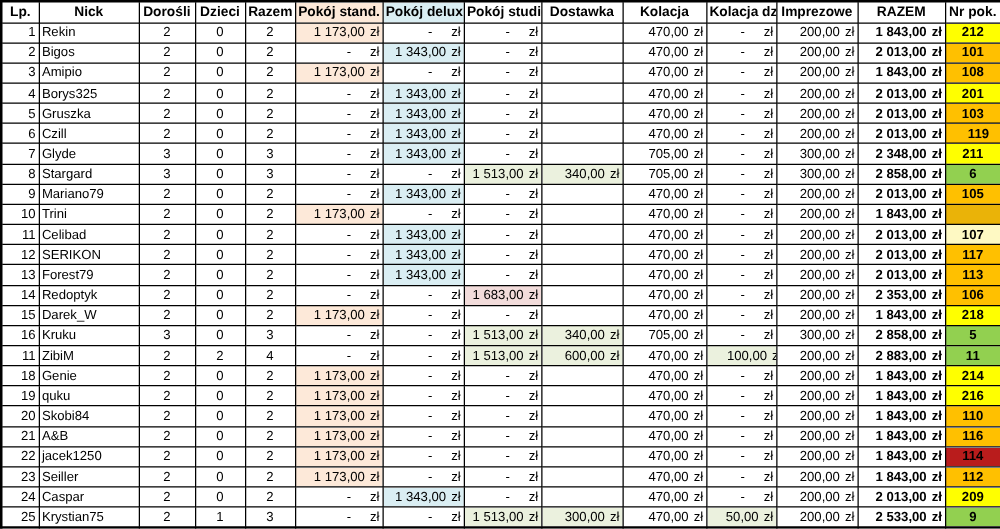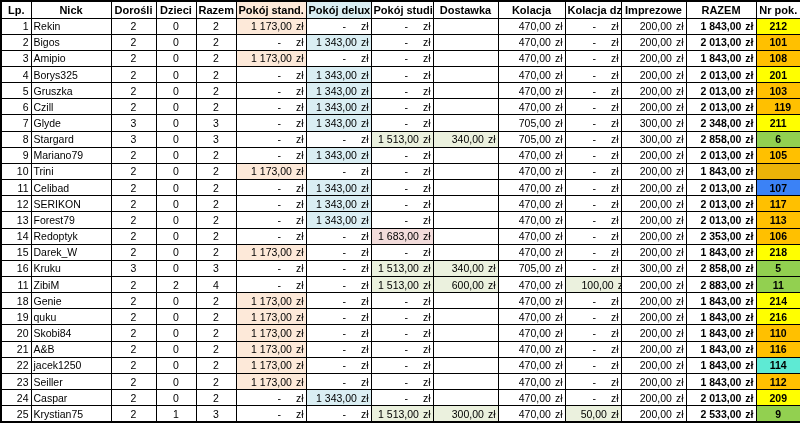--- a/index.html
+++ b/index.html
@@ -242,21 +242,21 @@
         <td class="ctr">0</td>
         <td class="ctr">2</td>
         <td class="money"><span class="amt dash">-</span><span class="cur">zł</span></td>
         <td class="money" style="background: rgb(218, 238, 243);"><span class="amt">1 343,00</span><span class="cur">zł</span></td>
         <td class="money"><span class="amt dash">-</span><span class="cur">zł</span></td>
         <td class="money"></td>
         <td class="money"><span class="amt">470,00</span><span class="cur">zł</span></td>
         <td class="money"><span class="amt dash">-</span><span class="cur">zł</span></td>
         <td class="money"><span class="amt">200,00</span><span class="cur">zł</span></td>
         <td class="money bold"><span class="amt">2 013,00</span><span class="cur">zł</span></td>
-        <td class="room" style="background: #3b82f6;">107</td>
+        <td class="room" style="background: #fef9c3;">107</td>
       </tr>
       <tr>
         <td class="lp">12</td>
         <td class="nick">SERIKON</td>
         <td class="ctr">2</td>
         <td class="ctr">0</td>
         <td class="ctr">2</td>
         <td class="money"><span class="amt dash">-</span><span class="cur">zł</span></td>
         <td class="money" style="background: rgb(218, 238, 243);"><span class="amt">1 343,00</span><span class="cur">zł</span></td>
         <td class="money"><span class="amt dash">-</span><span class="cur">zł</span></td>
@@ -418,21 +418,21 @@
         <td class="ctr">0</td>
         <td class="ctr">2</td>
         <td class="money" style="background: rgb(253, 233, 217);"><span class="amt">1 173,00</span><span class="cur">zł</span></td>
         <td class="money"><span class="amt dash">-</span><span class="cur">zł</span></td>
         <td class="money"><span class="amt dash">-</span><span class="cur">zł</span></td>
         <td class="money"></td>
         <td class="money"><span class="amt">470,00</span><span class="cur">zł</span></td>
         <td class="money"><span class="amt dash">-</span><span class="cur">zł</span></td>
         <td class="money"><span class="amt">200,00</span><span class="cur">zł</span></td>
         <td class="money bold"><span class="amt">1 843,00</span><span class="cur">zł</span></td>
-        <td class="room" style="background: #5eead4;">114</td>
+        <td class="room" style="background: #b91c1c;">114</td>
       </tr>
       <tr>
         <td class="lp">23</td>
         <td class="nick">Seiller</td>
         <td class="ctr">2</td>
         <td class="ctr">0</td>
         <td class="ctr">2</td>
         <td class="money" style="background: rgb(253, 233, 217);"><span class="amt">1 173,00</span><span class="cur">zł</span></td>
         <td class="money"><span class="amt dash">-</span><span class="cur">zł</span></td>
         <td class="money"><span class="amt dash">-</span><span class="cur">zł</span></td>

